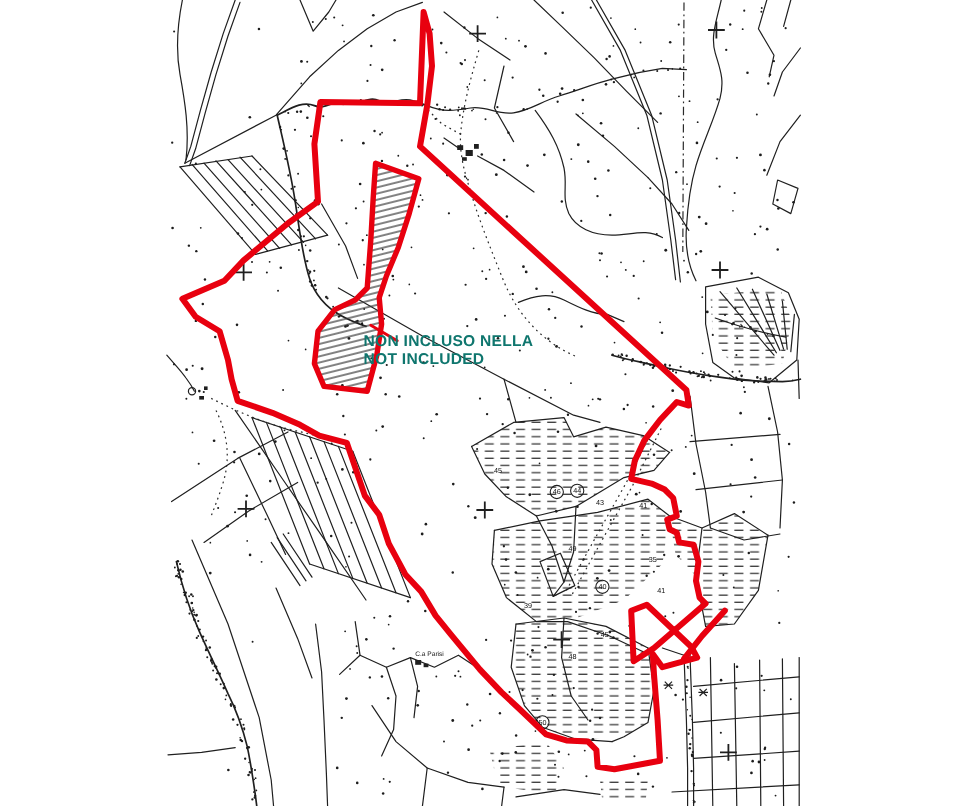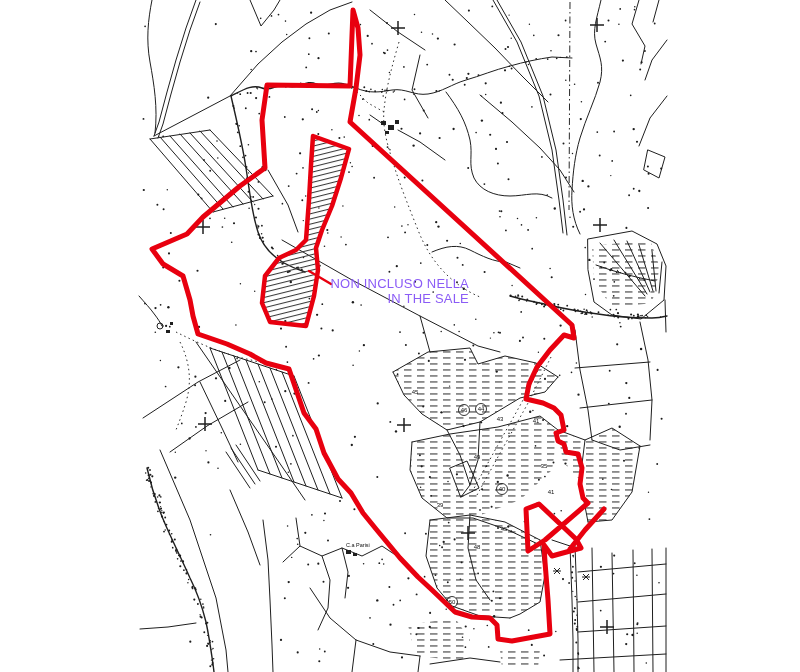--- a/index.html
+++ b/index.html
@@ -8,22 +8,22 @@
   svg{position:absolute;left:0;top:0;}
   .blk{stroke:#1f1f1f;stroke-width:1;fill:none;stroke-linejoin:round;stroke-linecap:round;}
   .blk2{stroke:#1f1f1f;stroke-width:1.4;fill:none;stroke-linejoin:round;stroke-linecap:round;}
   .dot-trail{stroke:#2a2a2a;stroke-width:1;fill:none;stroke-dasharray:1.5 3.2;}
   .dashdot{stroke:#2a2a2a;stroke-width:1;fill:none;stroke-dasharray:7 3 1.5 3;}
   .red{stroke:#e8000f;fill:none;stroke-width:5;stroke-linejoin:round;stroke-linecap:round;}
   .redthin{stroke:#e8000f;fill:none;stroke-width:2.4;stroke-linecap:round;}
   .bldg{fill:#1f1f1f;stroke:none;}
   .pnum{font-size:6px;fill:#111;text-anchor:middle;font-family:"Liberation Sans",sans-serif;}
   .tinylabel{font-size:5.5px;fill:#111;font-family:"Liberation Sans",sans-serif;}
-  .annotation{position:absolute;left:303px;top:276px;width:166px;text-align:right;
-              color:#8b5cf6;font-weight:normal;font-size:13px;line-height:15px;letter-spacing:.2px;}
+  .annotation{position:absolute;left:303px;top:276px;width:166px;text-align:left;
+              color:#0f766e;font-weight:bold;font-size:13px;line-height:15px;letter-spacing:.2px;}
 </style>
 </head>
 <body>
 
 <div class="stage">
 <svg id="map" width="800" height="672" viewBox="0 0 800 672">
   <defs>
     <pattern id="dashrows" width="13" height="6" patternUnits="userSpaceOnUse">
       <rect x="1" y="3.4" width="7.5" height="1.1" fill="#3d3d3d"></rect>
     </pattern>
@@ -1021,15 +1021,15 @@
 
   <g>
     <path class="red" d="M353,10 L358,28 L360,55 L356,88 L350,122 L572,325 L574,338 L564,335 L550,350 L537,367 L529,384 L526,399 L543,403 L554,408 L561,415 L564,430 L556,433 L558,441 L564,444 L566,452 L578,454 L582,468 L580,484 L583,498 L588,503 L545,540 L528,551 L526,509 L539,504 L576,539 L581,548 L552,556 L544,545 L545,562 L548,600 L550,634 L512,641 L498,639 L497,625 L490,618 L472,617 L455,612 L432,590 L418,577 L400,558 L376,529 L363,513 L351,493 L338,479 L324,453 L316,429 L304,413 L289,369 L266,363 L250,354 L227,344 L198,334 L193,316 L190,300 L183,276 L163,264 L152,249 L187,234 L203,217 L240,186 L265,168 L262,120 L267,85 L350,86 Z"></path>
     <path class="red" d="M604,509 L585,530 L570,549"></path>
     <path class="redthin" d="M309,271 L331,284"></path>
   </g>
 </svg>
 
 <div class="annotation">
   <div>NON INCLUSO NELLA</div>
-  <div>IN THE SALE</div>
+  <div>NOT INCLUDED</div>
 </div>
 </div>
 
 </body></html>

